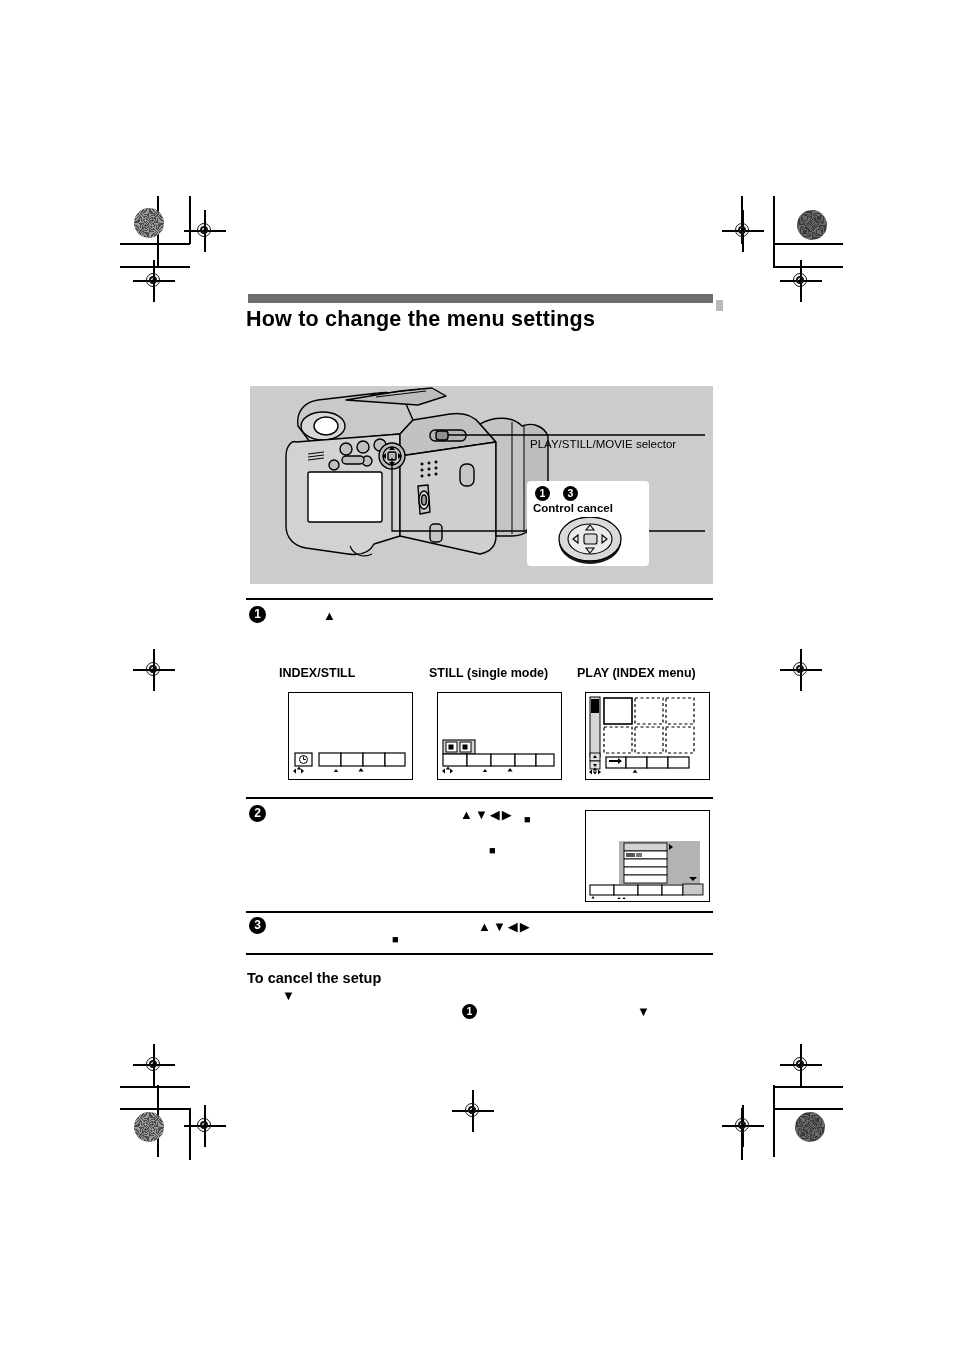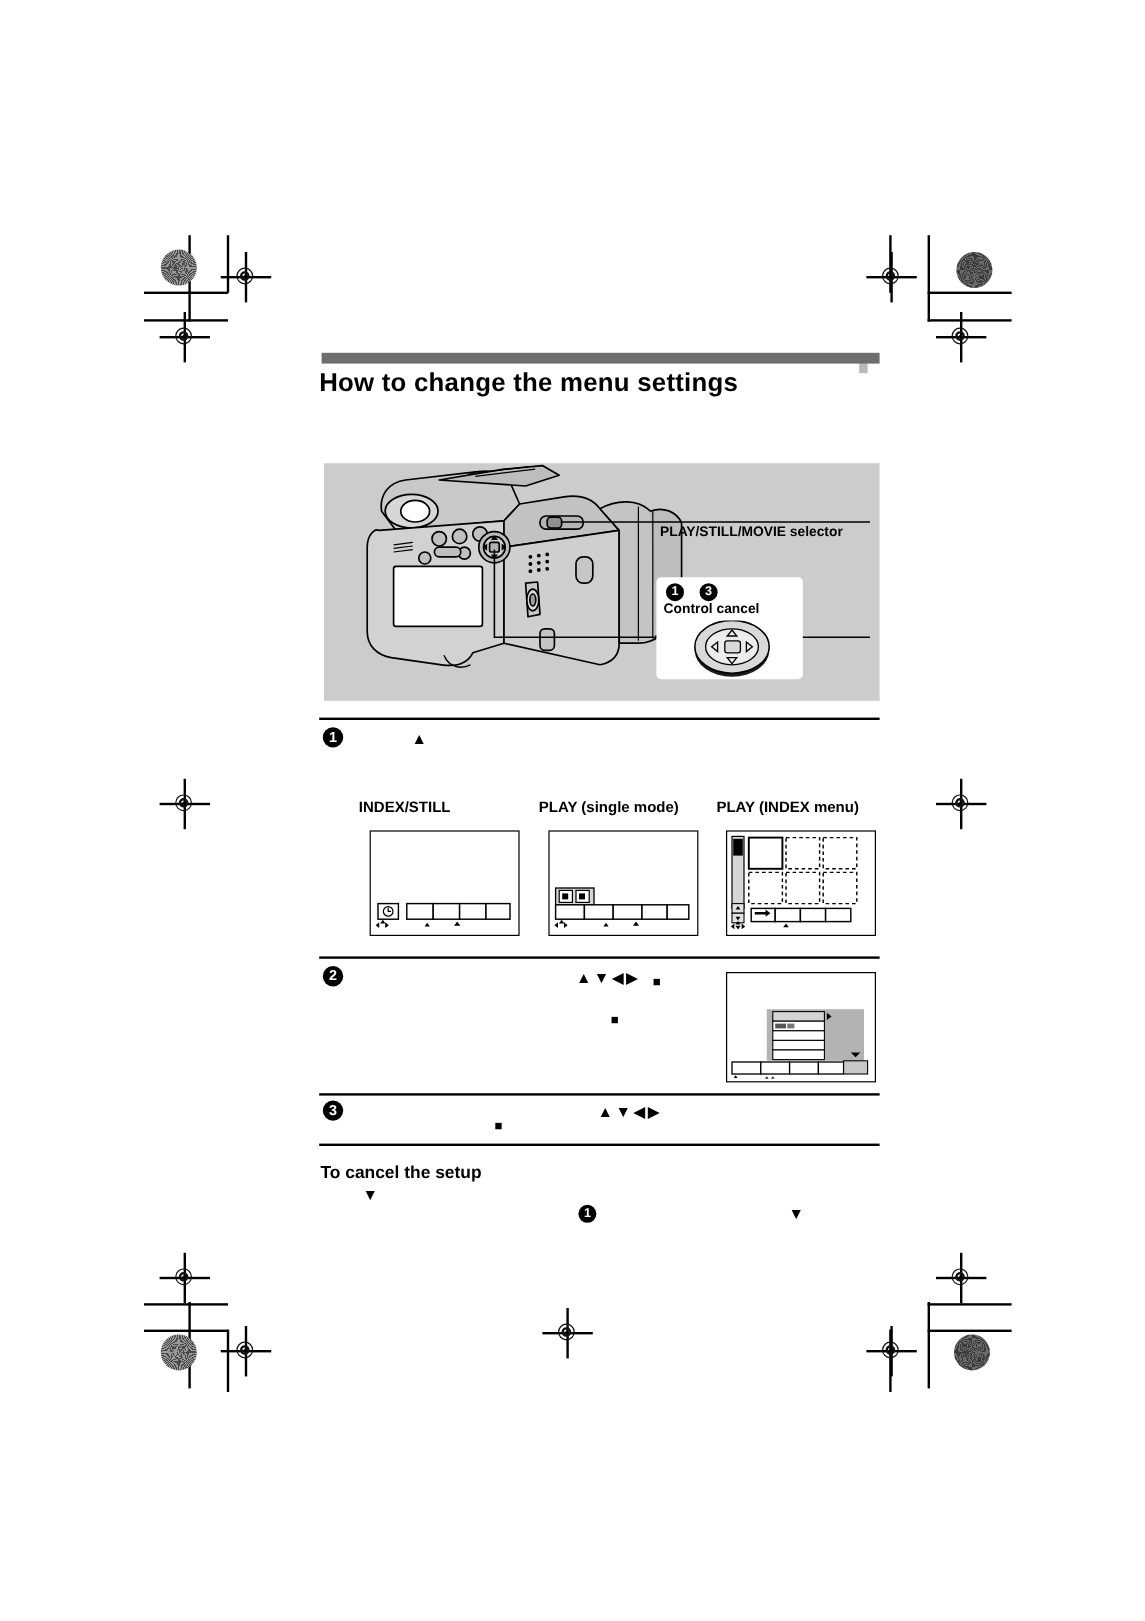--- a/index.html
+++ b/index.html
@@ -55,21 +55,21 @@
   }
   .color-target.dark {
     background:
       repeating-conic-gradient(#3a3a3a 0deg 2deg, #6a6a6a 2deg 4deg);
   }
   .tiny-mark {
     position: absolute; width: 7px; height: 11px; background: #b9b9b9;
   }
 
   
-  .page { position: absolute; left: 0; top: 0; width: 800px; height: 1351px; margin-left: 20px; }
+  .page { position: absolute; left: 0; top: 0; width: 800px; height: 1351px; }
 
   .head-band {
     position: absolute;
     left: 248px; top: 294px;
     width: 465px; height: 9px;
     background: #6e6e6e;
   }
   .page-title {
     position: absolute;
     left: 246px; top: 307px;
@@ -85,21 +85,21 @@
     position: absolute;
     left: 250px; top: 386px;
     width: 463px; height: 198px;
     background: #cccccc;
   }
   .figure svg { display:block; }
 
   .fig-label {
     position: absolute;
     font-size: 11.5px;
-    font-weight: bold;
+    font-weight: normal;
     color: #000;
     white-space: nowrap;
   }
   .callout-box {
     position: absolute;
     left: 527px; top: 481px;
     width: 122px; height: 85px;
     background: #fff;
     border-radius: 4px;
   }
@@ -382,21 +382,21 @@
       <path d="M56,22 l-5,4 v-8 Z" fill="none" stroke="#000" stroke-width="1.1"></path>
     </svg>
   </div>
 
   <div class="rule" style="top:598px;"></div>
   <div class="step-num" style="left:249px; top:606px;">1</div>
   <div class="glyph" style="left:323px; top:609px;">▲</div>
   <div style="position:absolute; left:278px; top:606px; font-size:13px; color:#000;"></div>
 
   <div class="screen-caption" style="left:279px; top:666px;">INDEX/STILL</div>
-  <div class="screen-caption" style="left:429px; top:666px;">PLAY (single mode)</div>
+  <div class="screen-caption" style="left:429px; top:666px;">STILL (single mode)</div>
   <div class="screen-caption" style="left:577px; top:666px;">PLAY (INDEX menu)</div>
 
   <div class="lcd" style="left:288px; top:692px; width:125px; height:88px;">
     <svg width="121" height="84" viewBox="0 0 121 84">
 
       <rect x="6" y="60" width="17" height="13" fill="#fff" stroke="#000" stroke-width="1.2"></rect>
       <circle cx="14.5" cy="66.5" r="4" fill="none" stroke="#000" stroke-width="1"></circle>
       <path d="M14.5,63.5 v3 h2.4" fill="none" stroke="#000" stroke-width="1"></path>
 
       <rect x="30" y="60" width="22" height="13" fill="#fff" stroke="#000" stroke-width="1.2"></rect>

